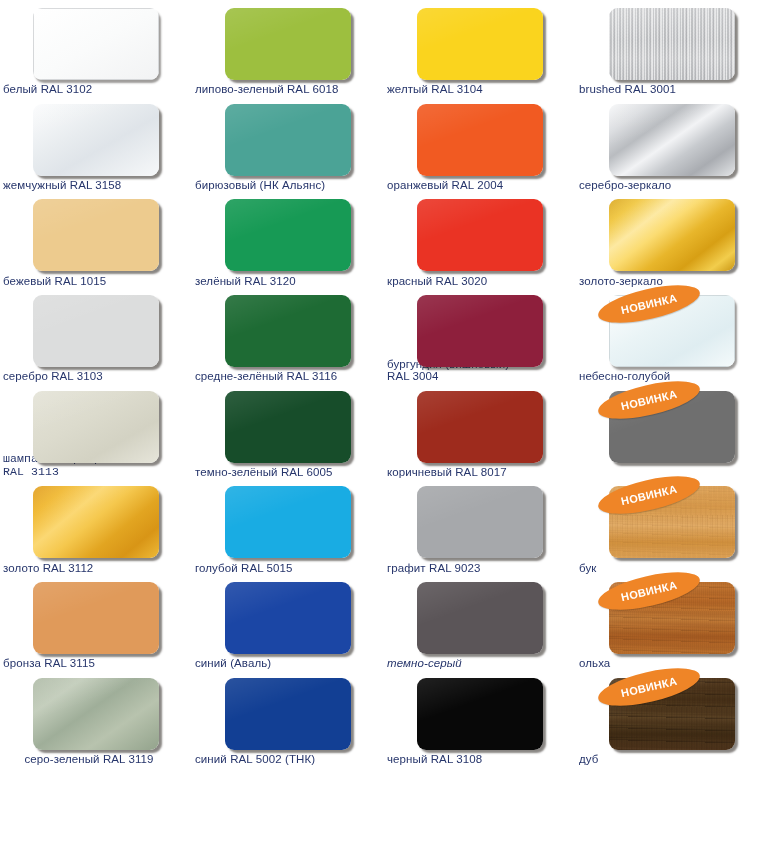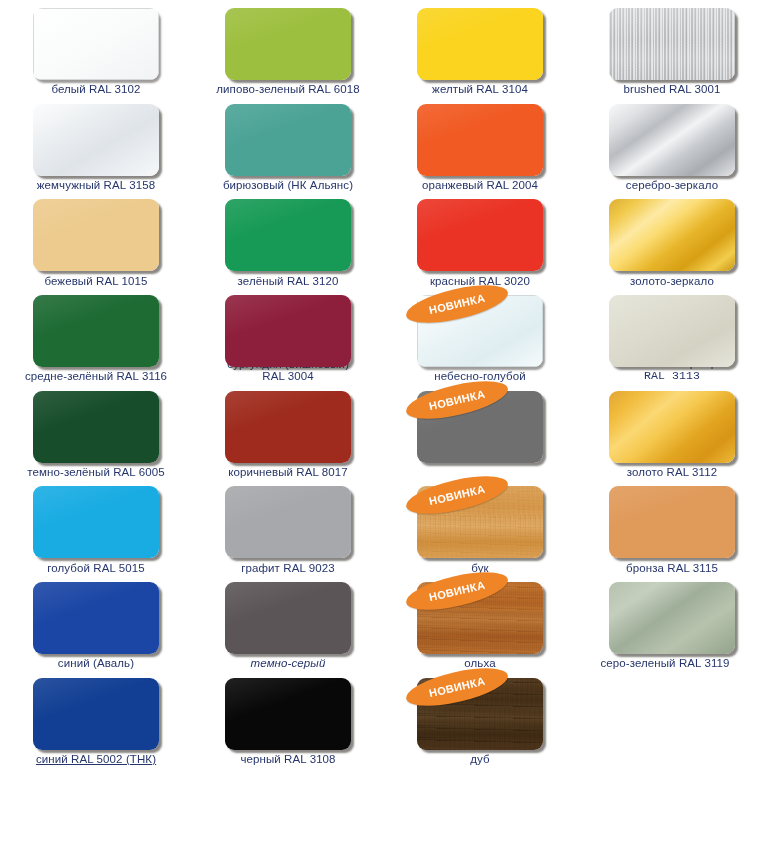--- a/index.html
+++ b/index.html
@@ -35,21 +35,20 @@
     border-radius:9px;
     box-shadow:3px 3px 2px rgba(40,35,30,.55);
     overflow:hidden;
   }
   .swatch.thin{box-shadow:2px 3px 2px rgba(40,35,30,.45);}
   .label{
     margin-top:5px;
     font-size:11.5px;
     line-height:12.5px;
     color:#26356b;
-    text-align:center;
     width:186px;
     letter-spacing:.1px;
     white-space:pre-line;
     font-weight:400;
   }
   
   .cell.clip-left .label{
     width:196px;
     margin-left:-14px;
     text-align:center;
@@ -286,20 +285,29 @@
         <div class="swatch">
           <div class="tex tex-gold-mirror" style="--c: #e8bb33;"></div>
           <div class="gloss"></div>
         </div>
       </div>
       <div class="label" style="color: rgb(38, 53, 107);">золото-зеркало</div>
     </div>
     <div class="cell">
       <div class="swatch-wrap">
         <div class="swatch">
+          <div class="tex tex-solid" style="--c: #dcdddd;"></div>
+          <div class="gloss"></div>
+        </div>
+      </div>
+      <div class="label" style="color: rgb(38, 53, 107);">серебро RAL 3103</div>
+    </div>
+    <div class="cell">
+      <div class="swatch-wrap">
+        <div class="swatch">
           <div class="tex tex-solid" style="--c: #1e6b34;"></div>
           <div class="gloss"></div>
         </div>
       </div>
       <div class="label" style="color: rgb(38, 53, 107);">средне-зелёный RAL 3116</div>
     </div>
     <div class="cell">
       <div class="swatch-wrap">
         <div class="swatch">
           <div class="tex tex-solid" style="--c: #8e1f3c;"></div>
@@ -447,21 +455,21 @@
       </div>
       <div class="label" style="color: rgb(38, 53, 107);">серо-зеленый RAL 3119</div>
     </div>
     <div class="cell">
       <div class="swatch-wrap">
         <div class="swatch">
           <div class="tex tex-solid" style="--c: #123f94;"></div>
           <div class="gloss"></div>
         </div>
       </div>
-      <div class="label" style="color: rgb(38, 53, 107); text-decoration: underline;">синий  RAL 5002 (ТНК)</div>
+      <div class="label" style="color: rgb(38, 53, 107);">синий  RAL 5002 (ТНК)</div>
     </div>
     <div class="cell">
       <div class="swatch-wrap">
         <div class="swatch">
           <div class="tex tex-solid" style="--c: #080808;"></div>
           <div class="gloss"></div>
         </div>
       </div>
       <div class="label" style="color: rgb(38, 53, 107);">черный RAL 3108</div>
     </div>

